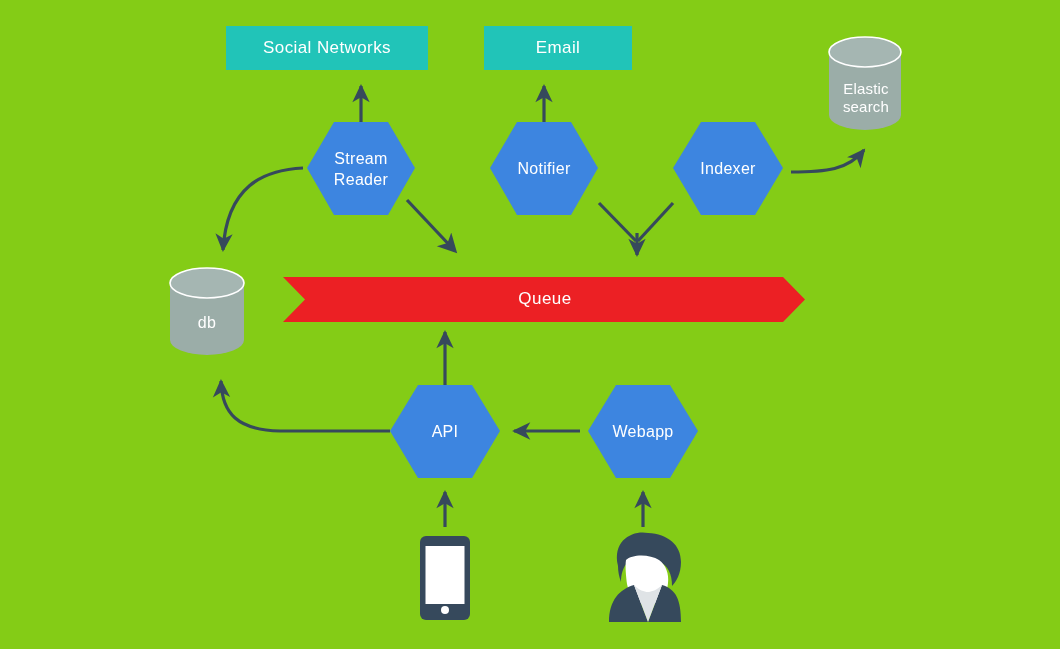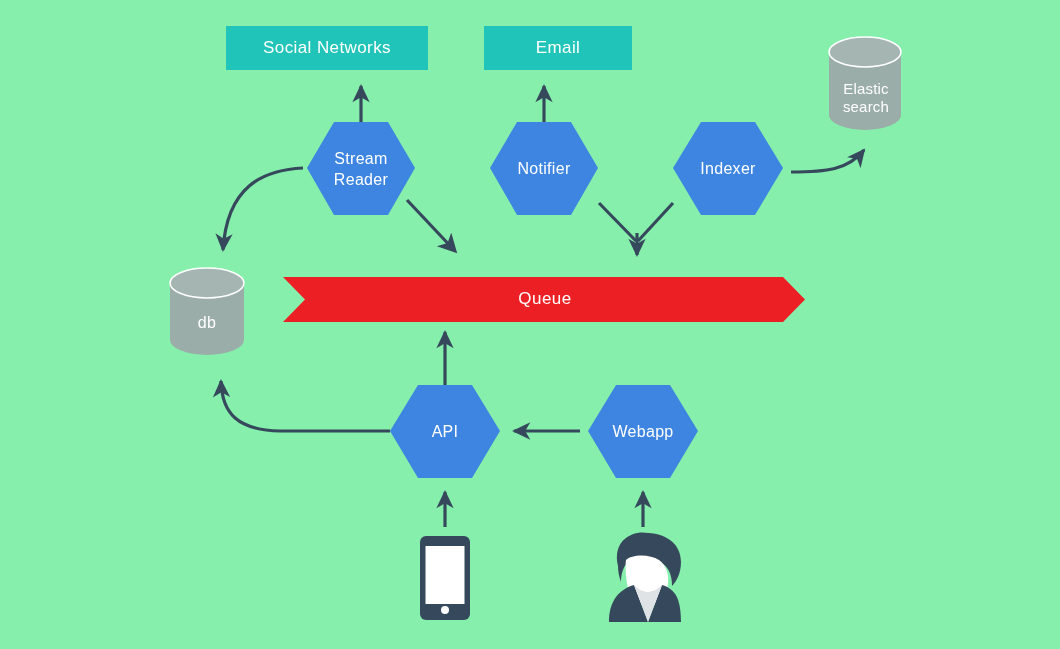--- a/index.html
+++ b/index.html
@@ -7,21 +7,21 @@
     padding: 0;
     background: #ffffff;
   }
   body {
     font-family: "Liberation Sans", sans-serif;
   }
   #diagram-root {
     position: relative;
     width: 1060px;
     height: 649px;
-    background: #86efac;
+    background: #84cc16;
     overflow: hidden;
   }
   #diagram-svg {
     position: absolute;
     top: 0;
     left: 0;
     width: 1060px;
     height: 649px;
   }
   .node-label {

